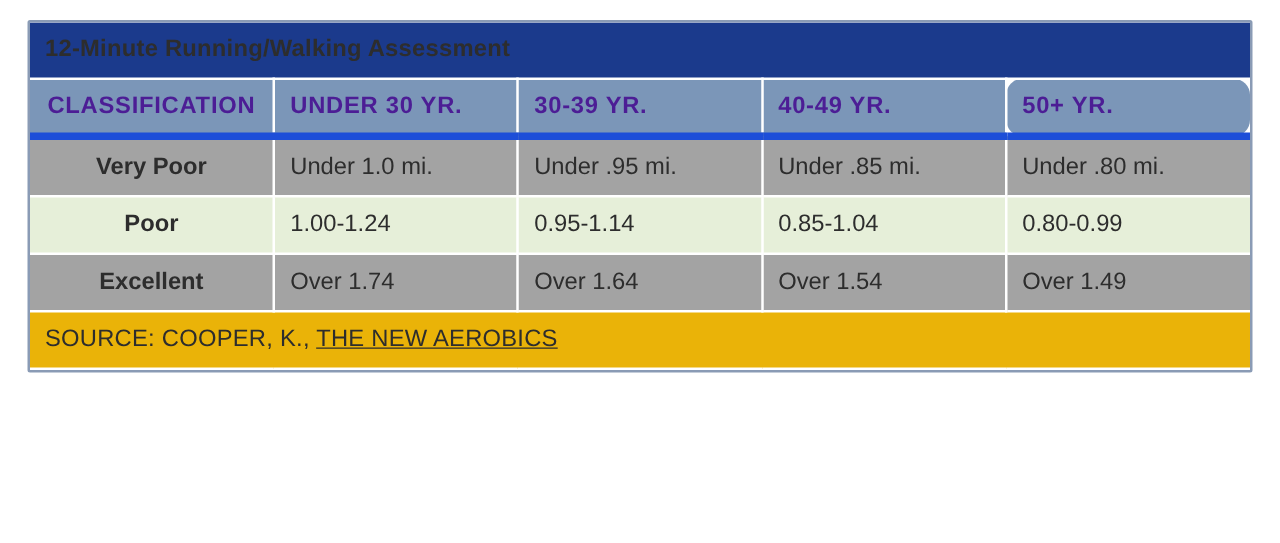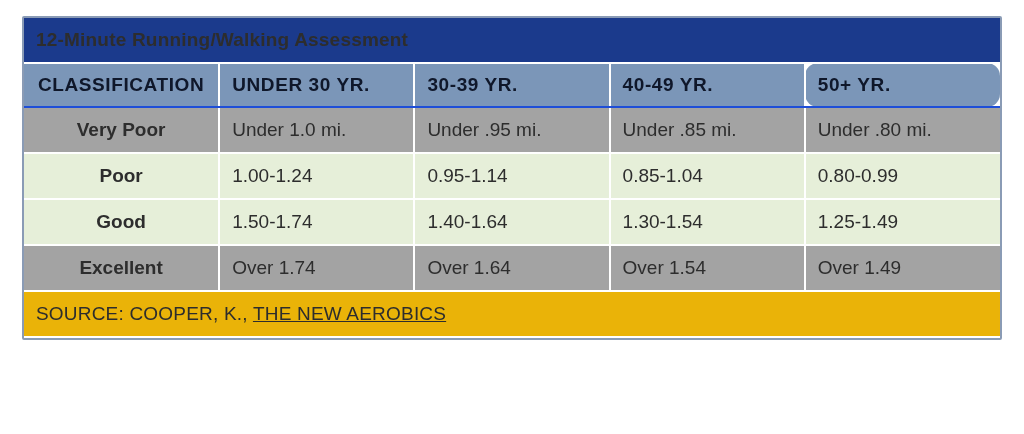--- a/index.html
+++ b/index.html
@@ -44,28 +44,28 @@
     font-size: 27px;
     font-weight: bold;
     padding: 10px 14px 12px 14px;
     letter-spacing: 0.2px;
     border: none;
   }
 
   
   .header-row th {
     background: #7b96b8;
-    color: #0f172a;
+    color: #4c1d95;
     font-size: 19px;
     font-weight: bold;
     letter-spacing: 0.6px;
     padding: 10px 12px;
     text-align: left;
     border-right: 2px solid #ffffff;
-    border-bottom: 2px solid #1d4ed8;
+    border-bottom: 6px solid #1d4ed8;
     white-space: nowrap;
   }
   .header-row th:first-child {
     text-align: center;
   }
   .header-row th:last-child {
     border-right: none;
     border-radius: 13px;
   }
 
@@ -135,27 +135,20 @@
 
         <tr class="row-even">
           <td class="label-cell">Poor</td>
           <td>1.00-1.24</td>
           <td>0.95-1.14</td>
           <td>0.85-1.04</td>
           <td>0.80-0.99</td>
         </tr>
 
 
-        <tr class="row-even">
-          <td class="label-cell">Good</td>
-          <td>1.50-1.74</td>
-          <td>1.40-1.64</td>
-          <td>1.30-1.54</td>
-          <td>1.25-1.49</td>
-        </tr>
 
         <tr class="row-odd">
           <td class="label-cell">Excellent</td>
           <td>Over 1.74</td>
           <td>Over 1.64</td>
           <td>Over 1.54</td>
           <td>Over 1.49</td>
         </tr>
 
         <tr class="source-row">

